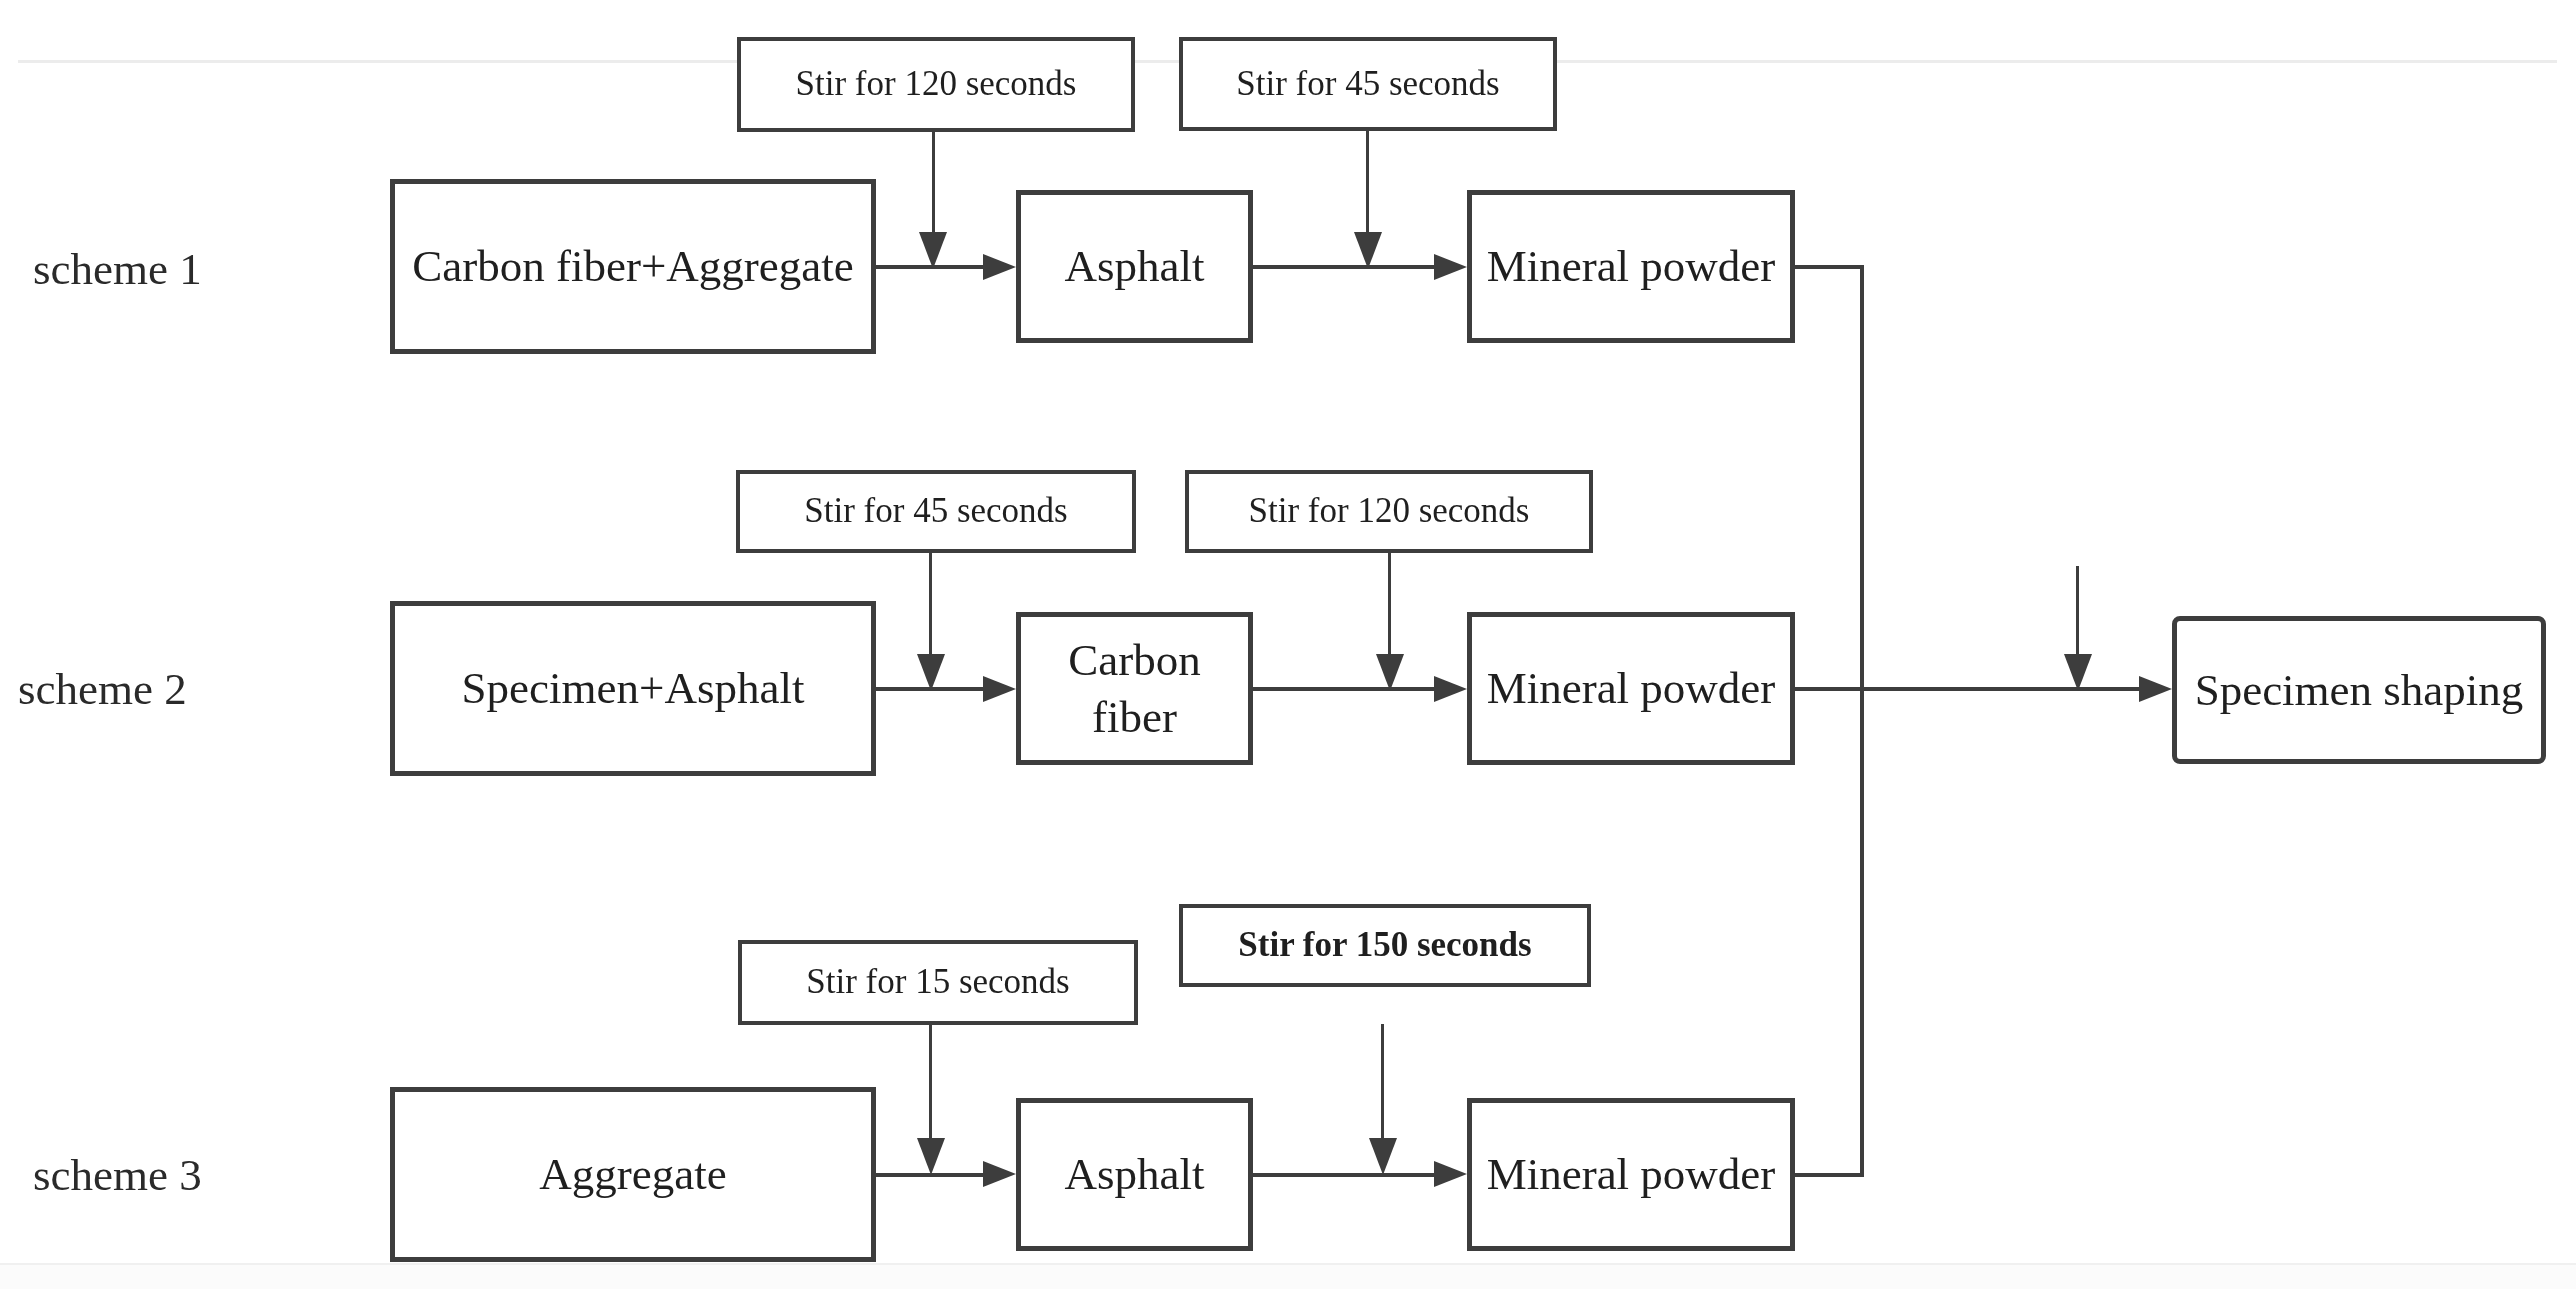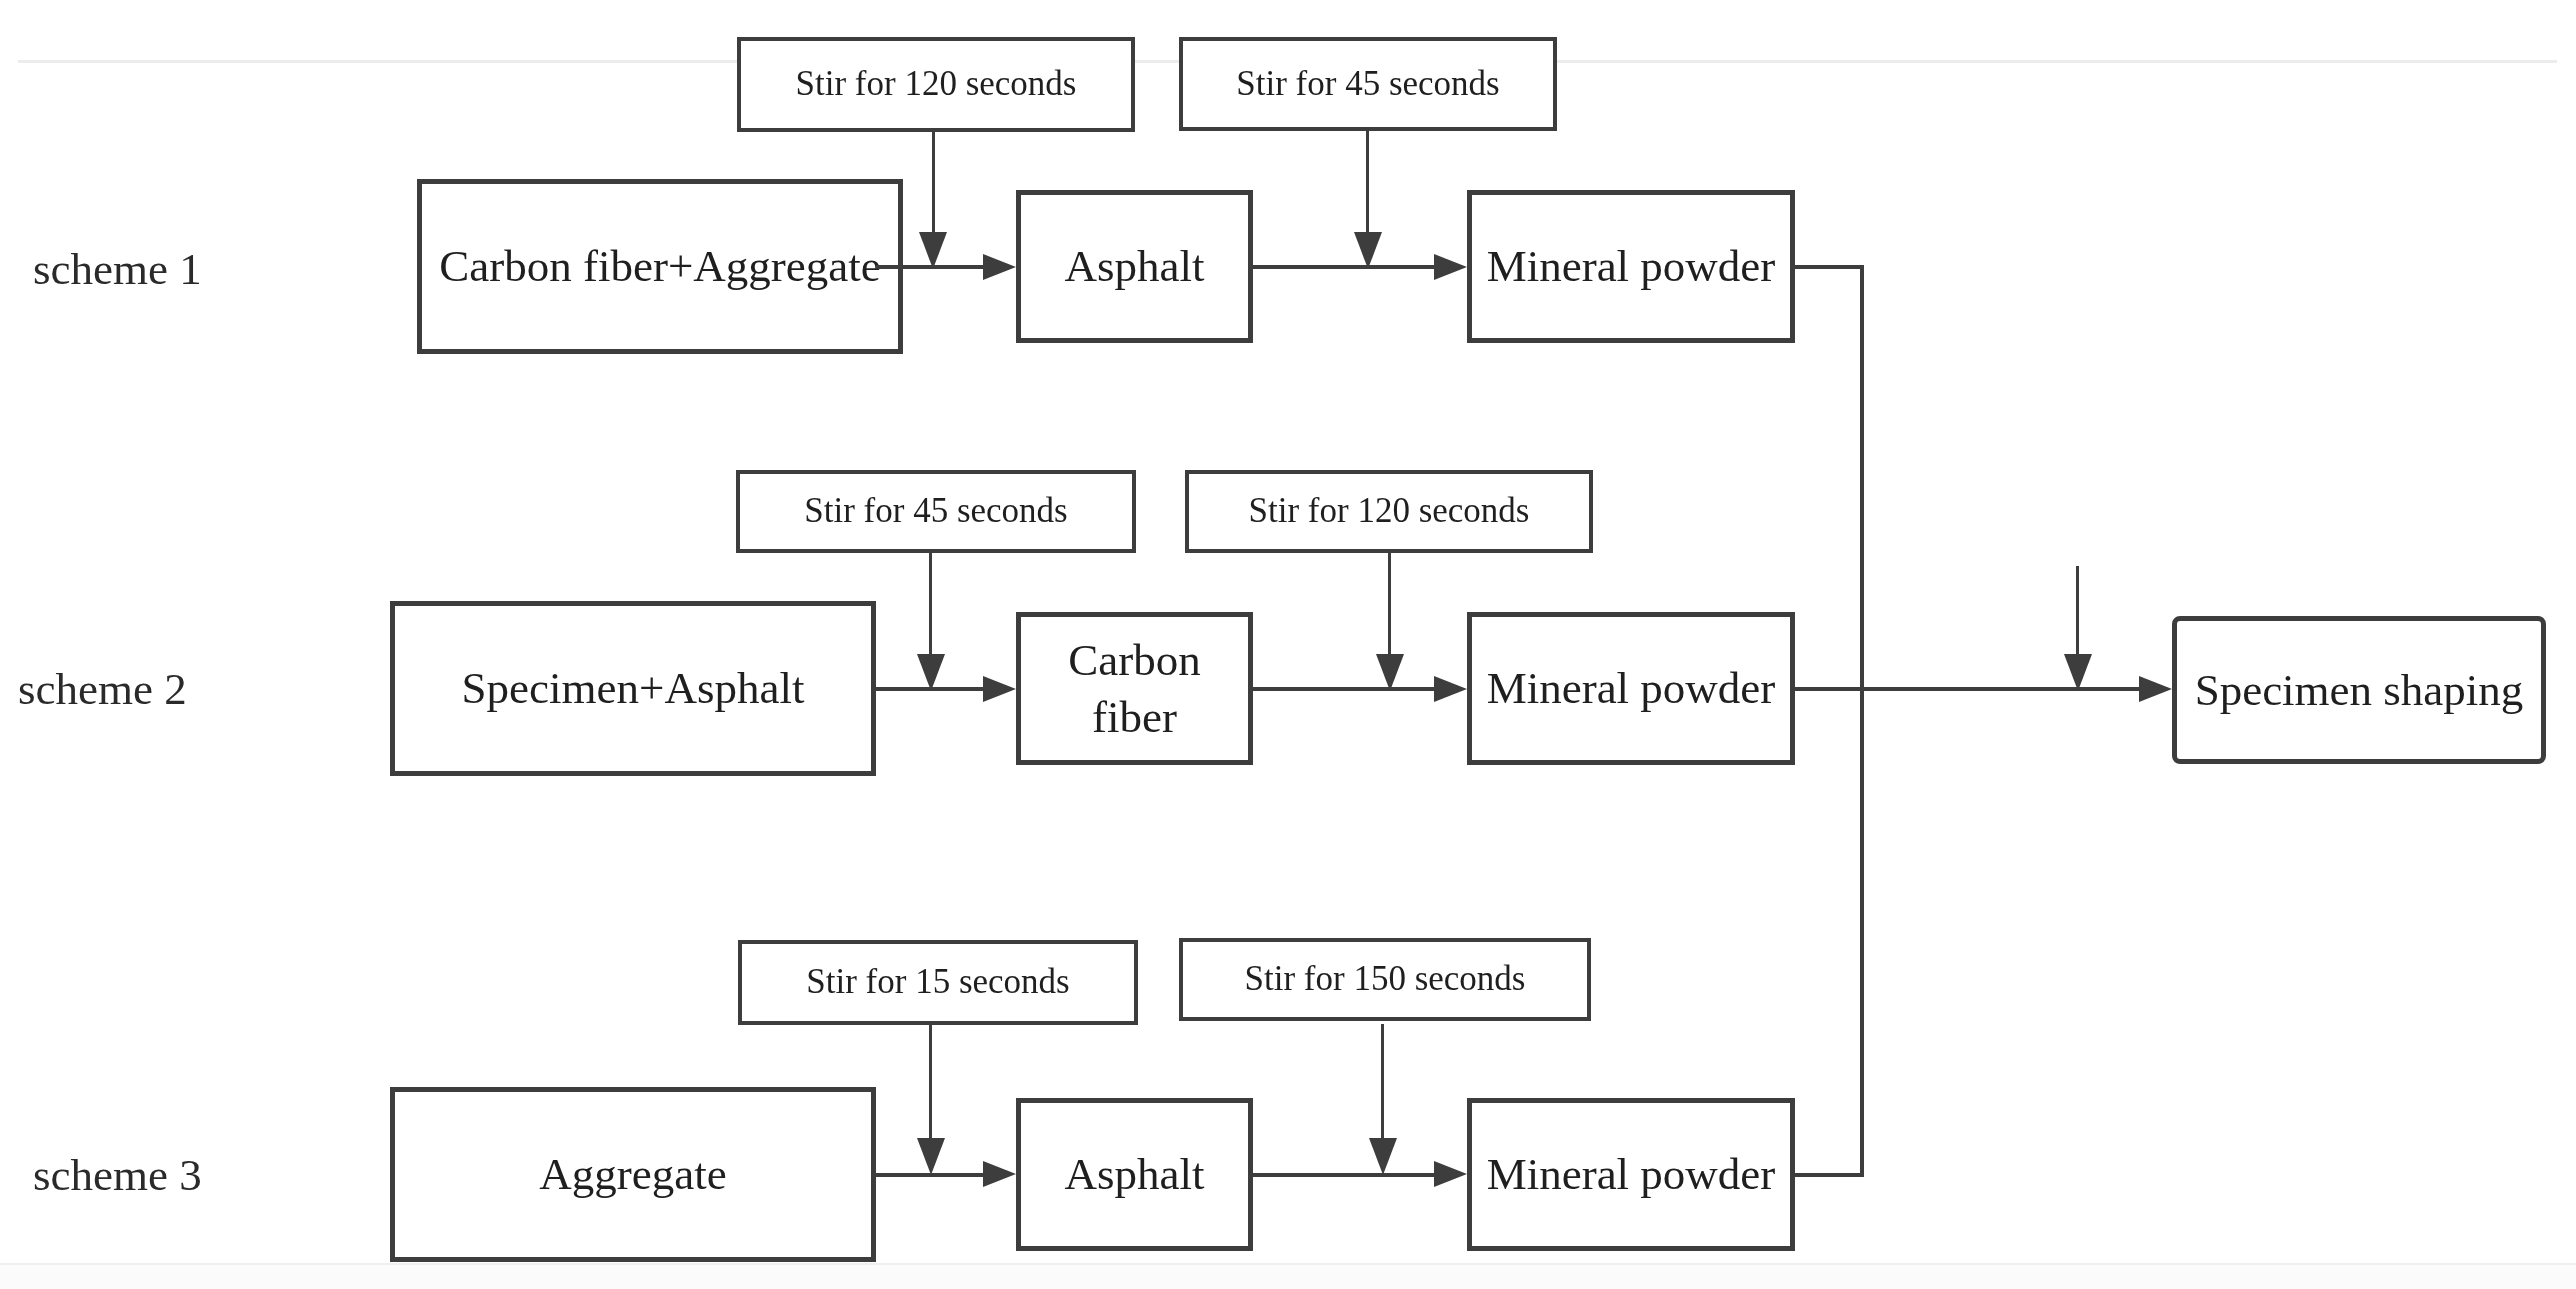--- a/index.html
+++ b/index.html
@@ -74,21 +74,21 @@
 <body>
 
 <div id="canvas">
 
   <div class="hairline-top"></div>
   <div class="hairline-bottom"></div>
   <div class="band-bottom"></div>
 
   <div class="rowlabel" style="left:33px; top:244px;">scheme 1</div>
 
-  <div class="node" style="left:390px; top:179px; width:486px; height:175px;margin-left:27px;">Carbon fiber+Aggregate</div>
+  <div class="node" style="left:390px; top:179px; width:486px; height:175px;">Carbon fiber+Aggregate</div>
   <div class="node" style="left:1016px; top:190px; width:237px; height:153px;">Asphalt</div>
   <div class="node" style="left:1467px; top:190px; width:328px; height:153px;">Mineral powder</div>
 
   <div class="stir" style="left:737px; top:37px; width:398px; height:95px;">Stir for 120 seconds</div>
   <div class="stir" style="left:1179px; top:37px; width:378px; height:94px;">Stir for 45 seconds</div>
 
   <div class="stem" style="left:932px; top:132px; height:100px;"></div>
   <div class="head-down" style="left:919px; top:232px;"></div>
   <div class="stem" style="left:1366px; top:131px; height:101px;"></div>
   <div class="head-down" style="left:1354px; top:232px;"></div>
@@ -120,21 +120,21 @@
   <div class="hline" style="left:1795px; top:687px; width:344px;"></div>
   <div class="head-right" style="left:2139px; top:676px;"></div>
 
   <div class="rowlabel" style="left:33px; top:1150px;">scheme 3</div>
 
   <div class="node" style="left:390px; top:1087px; width:486px; height:175px;">Aggregate</div>
   <div class="node" style="left:1016px; top:1098px; width:237px; height:153px;">Asphalt</div>
   <div class="node" style="left:1467px; top:1098px; width:328px; height:153px;">Mineral powder</div>
 
   <div class="stir" style="left:738px; top:940px; width:400px; height:85px;">Stir for 15 seconds</div>
-  <div class="stir" style="left:1179px; top:938px; width:412px; height:83px;">Stir for 150 seconds</div>
+  <div class="stir" style="left:1179px; top:904px; width:412px; height:83px;font-weight:bold;">Stir for 150 seconds</div>
 
   <div class="stem" style="left:929px; top:1025px; height:113px;"></div>
   <div class="head-down" style="left:917px; top:1138px;"></div>
   <div class="stem" style="left:1381px; top:1024px; height:114px;"></div>
   <div class="head-down" style="left:1369px; top:1138px;"></div>
 
   <div class="hline" style="left:876px; top:1173px; width:107px;"></div>
   <div class="head-right" style="left:983px; top:1161px;"></div>
   <div class="hline" style="left:1253px; top:1173px; width:181px;"></div>
   <div class="head-right" style="left:1434px; top:1161px;"></div>

